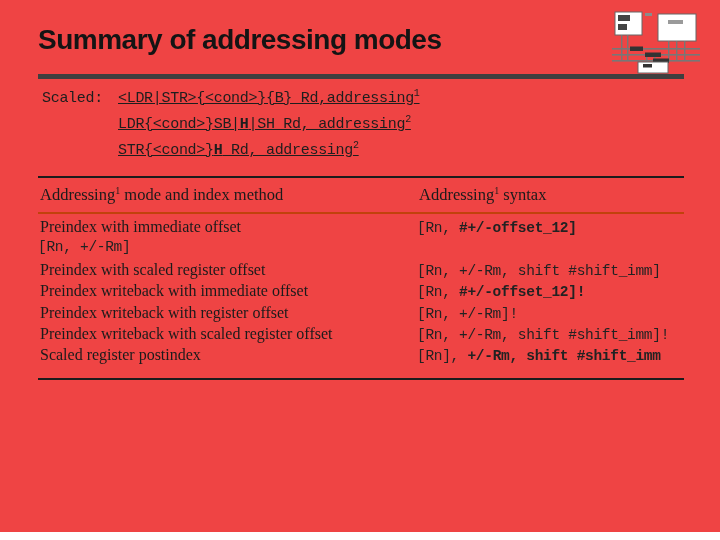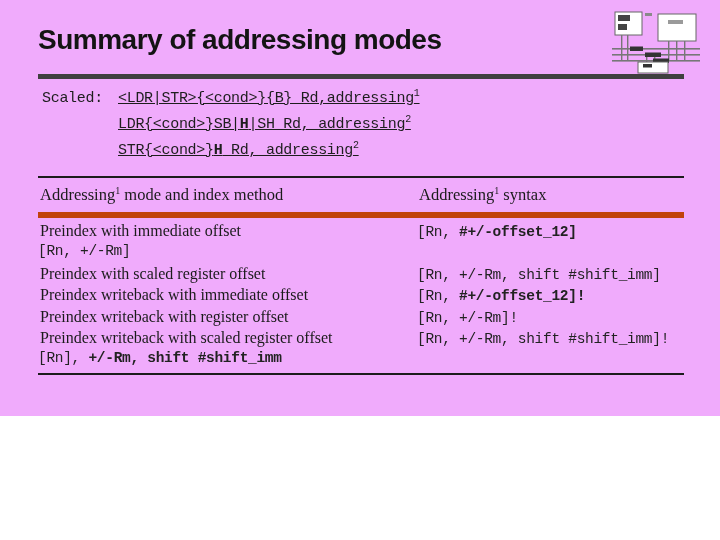--- a/index.html
+++ b/index.html
@@ -1,17 +1,17 @@
 <!DOCTYPE html>
 <html><head>
 <meta charset="utf-8">
 <style>
   html,body{margin:0;padding:0;background:#fff;}
   .slide{
-    position:relative;width:720px;height:416px;background:#f0abfc;
+    position:relative;width:720px;height:532px;background:#ef4444;
     font-family:"Liberation Sans",sans-serif;overflow:hidden;
   }
   .title{
     position:absolute;left:38px;top:24px;margin:0;
     font-family:"Liberation Sans",sans-serif;
     font-size:28px;font-weight:bold;letter-spacing:-0.5px;color:#141414;
   }
   .title-underline{
     position:absolute;left:38px;top:74px;width:646px;height:5px;background:#3f3f3f;
   }
@@ -25,25 +25,25 @@
   .syn-lines{margin-left:76px;}
   .syn-line{line-height:26px;white-space:pre;text-decoration:underline;}
   .syn-line b{font-weight:bold;}
   sup{font-size:10px;line-height:0;}
   .tbl{
     position:absolute;left:38px;top:176px;width:646px;
     border-top:2px solid #1c1c1c;color:#1b1b1b;
   }
   .thead{
     display:grid;grid-template-columns:379px 1fr;
-    border-bottom:6px solid #c2410c;
+    border-bottom:2px solid #c2410c;
     font-family:"Liberation Serif",serif;font-size:16.5px;
     padding:7px 0 7px 2px;
   }
-  .tbody{border-bottom:2px solid #1c1c1c;padding:2px 0 3px 0;}
+  .tbody{border-bottom:2px solid #1c1c1c;padding:2px 0 12px 0;}
   .trow{display:grid;grid-template-columns:379px 1fr;height:21.4px;align-items:baseline;}
   .td-mode{
     font-family:"Liberation Serif",serif;font-size:16px;
     padding-left:2px;white-space:nowrap;line-height:21.4px;
   }
   .td-syn{
     font-family:"Liberation Mono","DejaVu Sans Mono",monospace;
     font-size:14.5px;letter-spacing:-0.3px;white-space:pre;line-height:21.4px;color:#222;
   }
   .td-syn b{font-weight:bold;text-align:right;}
@@ -118,18 +118,19 @@
         </div>
         <div class="trow">
           <div class="td-mode">Preindex writeback with register offset</div>
           <div class="td-syn">[Rn, +/-Rm]!</div>
         </div>
         <div class="trow">
           <div class="td-mode">Preindex writeback with scaled register offset</div>
           <div class="td-syn">[Rn, +/-Rm, shift #shift_imm]!</div>
         </div>
         <div class="trow">
+          <div class="td-mode">Scaled register postindex</div>
           <div class="td-syn">[Rn], <b>+/-Rm, shift #shift_imm</b></div>
         </div>
       </div>
   </div>
 
 </div>
 
 </body></html>

